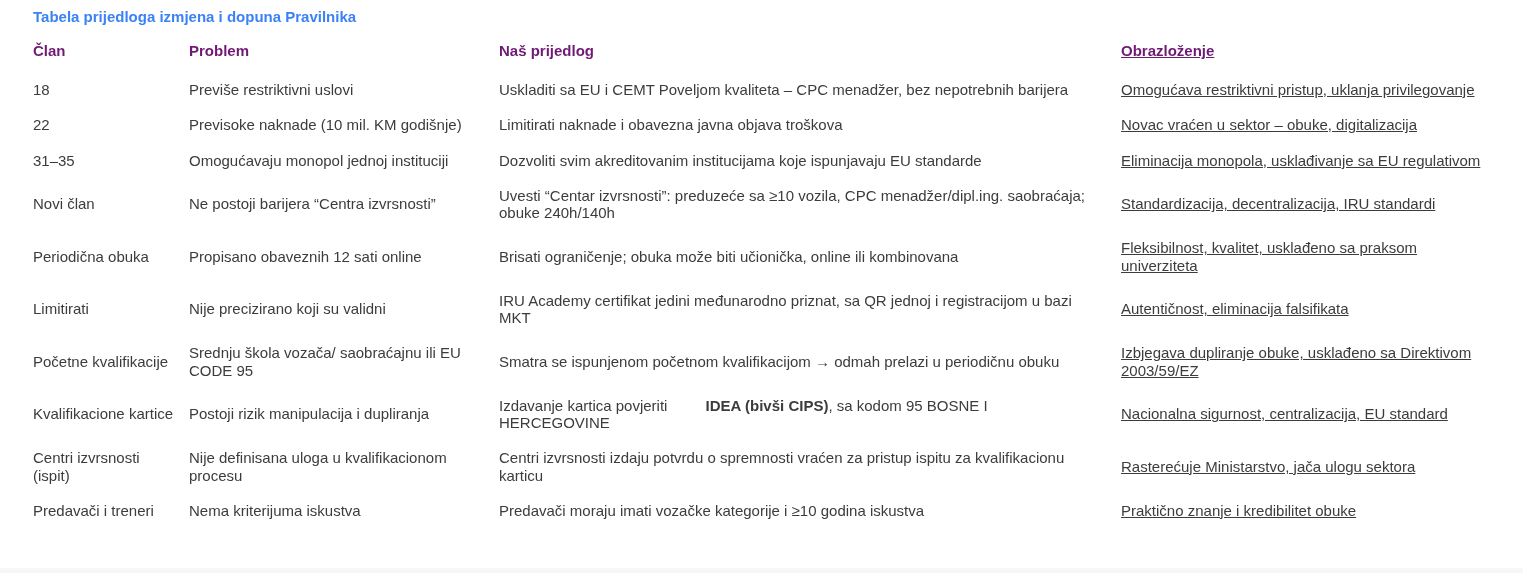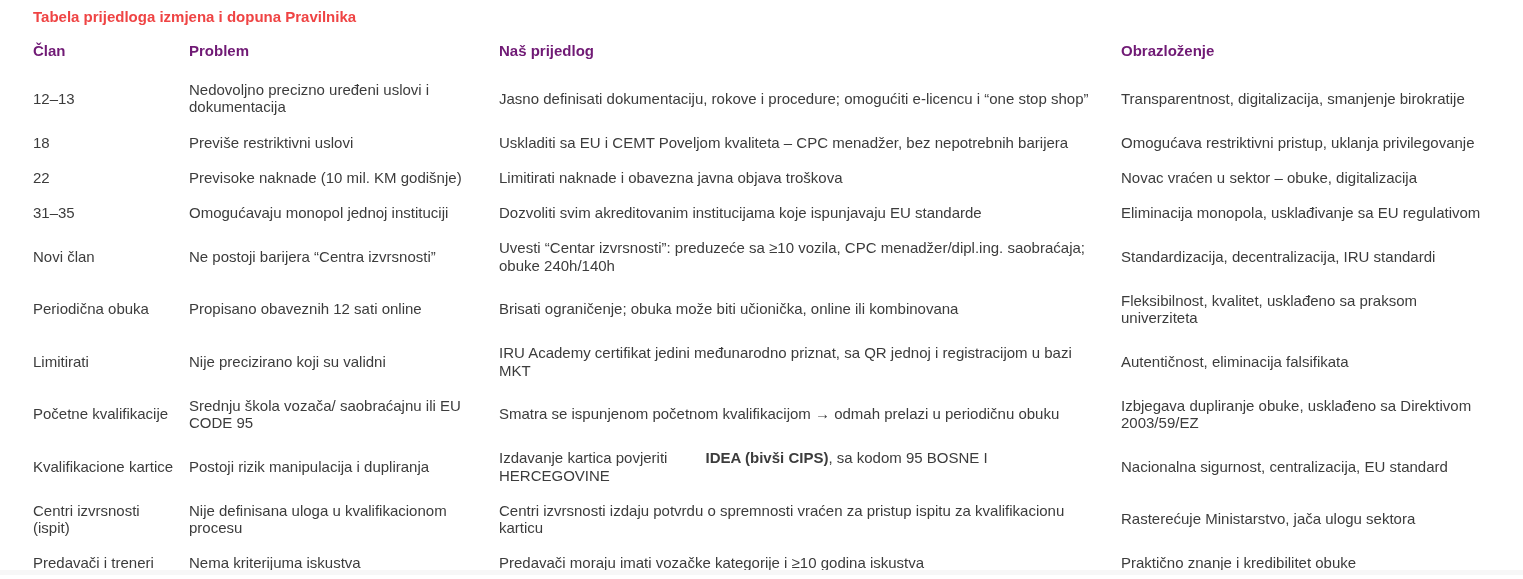--- a/index.html
+++ b/index.html
@@ -12,21 +12,21 @@
     box-sizing: border-box;
     width: 1523px;
     min-height: 579px;
     padding: 8px 13px 0 33px;
     background: #ffffff;
     position: relative;
   }
   .doc-title {
     font-size: 15px;
     font-weight: bold;
-    color: #ef4444;
+    color: #3b82f6;
     margin: 0 0 12px 0;
     line-height: 1.2;
   }
   table.amendments {
     border-collapse: collapse;
     width: 100%;
     table-layout: fixed;
   }
   th {
     text-align: left;
@@ -41,21 +41,21 @@
     font-size: 15px;
     color: #3c3c3c;
     padding: 9px 0;
     vertical-align: middle;
     line-height: 1.15;
     word-wrap: break-word;
   }
   td:nth-child(1), th:nth-child(1) { padding-right: 12px; }
   td:nth-child(2), th:nth-child(2) { padding-right: 20px; }
   td:nth-child(3), th:nth-child(3) { padding-right: 24px; }
-  td:nth-child(4), th:nth-child(4) { padding-right: 27px; }
+  td:nth-child(4), th:nth-child(4) { padding-right: 27px; text-decoration: underline; }
   .bold-inline { font-weight: bold; margin-left: 34px; }
   .bottom-divider {
     position: absolute;
     left: 0;
     right: 0;
     bottom: 6px;
     height: 5px;
     background: #f7f7f7;
   }
 </style>
@@ -75,26 +75,20 @@
     </colgroup>
     <thead>
       <tr>
         <th>Član</th>
         <th>Problem</th>
         <th>Naš prijedlog</th>
         <th>Obrazloženje</th>
       </tr>
     </thead>
     <tbody>
-      <tr>
-        <td>12–13</td>
-        <td>Nedovoljno precizno uređeni uslovi i dokumentacija</td>
-        <td>Jasno definisati dokumentaciju, rokove i procedure; omogućiti e-licencu i “one stop shop”</td>
-        <td>Transparentnost, digitalizacija, smanjenje birokratije</td>
-      </tr>
       <tr>
         <td>18</td>
         <td>Previše restriktivni uslovi</td>
         <td>Uskladiti sa EU i CEMT Poveljom kvaliteta – CPC menadžer, bez nepotrebnih barijera</td>
         <td>Omogućava restriktivni pristup, uklanja privilegovanje</td>
       </tr>
       <tr>
         <td>22</td>
         <td>Previsoke naknade (10 mil. KM godišnje)</td>
         <td>Limitirati naknade i obavezna javna objava troškova</td>

